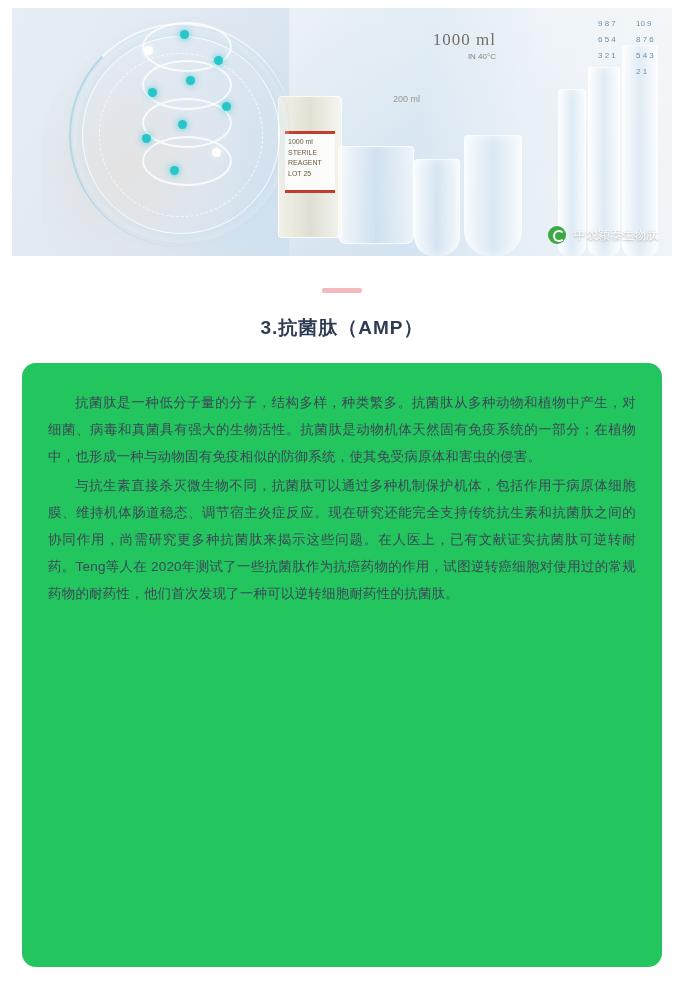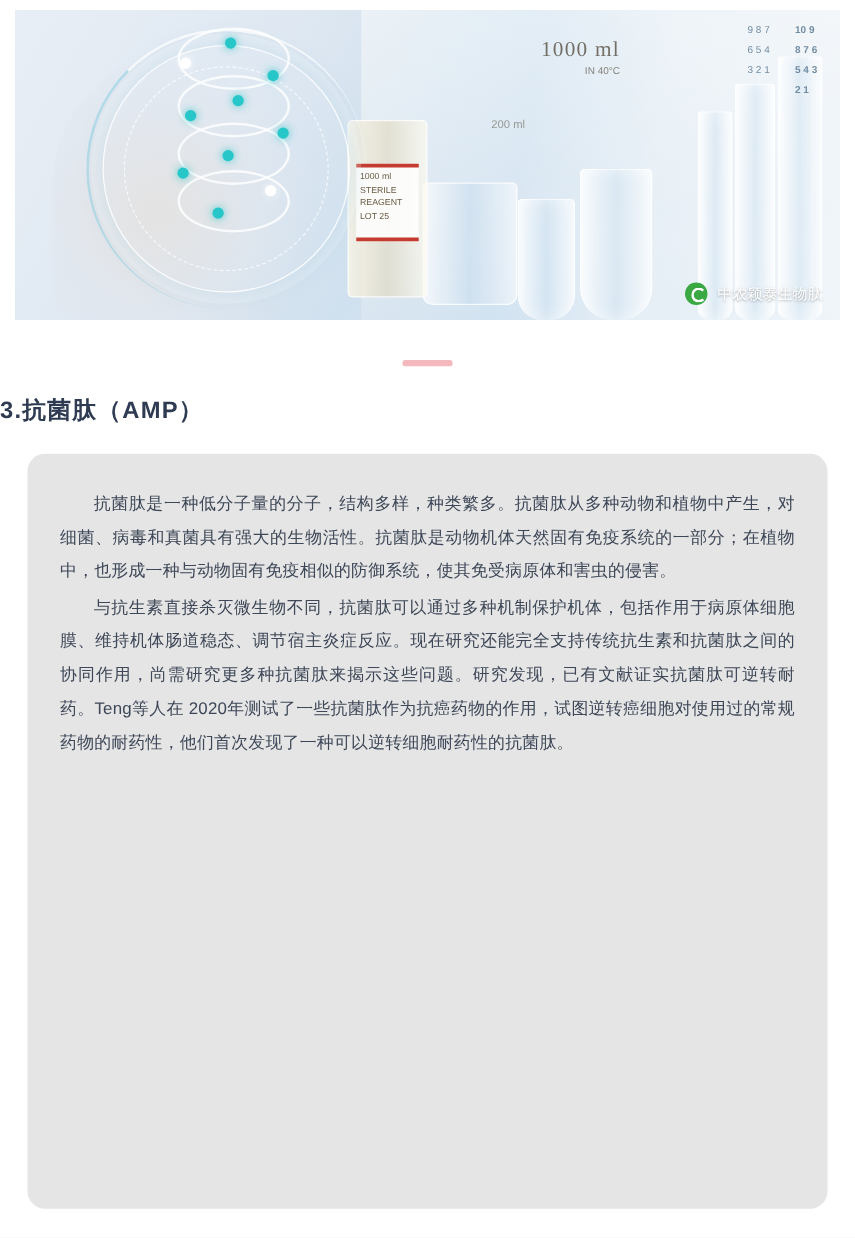--- a/index.html
+++ b/index.html
@@ -90,21 +90,21 @@
   }
   .tick-scale {
     position: absolute;
     top: 8px;
     width: 18px;
     font-size: 8px;
     color: #5d7a93;
     line-height: 16px;
     opacity: 0.85;
   }
-  .scale-a { right: 18px; font-weight: bold; }
+  .scale-a { right: 18px; }
   .scale-b { right: 56px; }
   .big-num {
     position: absolute;
     top: 22px;
     right: 176px;
     font-size: 17px;
     letter-spacing: 1px;
     color: #4d4436;
     opacity: 0.75;
     font-family: "Liberation Serif", serif;
@@ -208,40 +208,41 @@
     left: 5px; top: 4px;
     width: 8px; height: 8px;
     border-radius: 50%;
     border: 2px solid #ffffff;
     border-right-color: transparent;
   }
 
   
   .title-wrap {
     margin-top: 32px;
+    text-align: center;
   }
   .title-rule {
     width: 40px;
     height: 5px;
     background: #f3b9bd;
     margin: 0 auto 22px auto;
     border-radius: 2px;
   }
   .doc-title {
     font-size: 19px;
     font-weight: bold;
     color: #2f3b52;
     letter-spacing: 1px;
     margin: 0;
   }
 
   
   .card {
     margin: 22px 22px 0 22px;
-    background: #e5e5e5;
+    background: #22c55e;
     border-radius: 14px;
     padding: 26px 26px 30px 26px;
     box-sizing: border-box;
     min-height: 604px;
   }
   .card p {
     margin: 0;
     color: #3d4757;
     font-size: 13.5px;
     line-height: 2.0;
@@ -305,16 +306,16 @@
     </div>
   </div>
 
   <div class="title-wrap">
     <div class="title-rule"></div>
     <h1 class="doc-title">3.抗菌肽（AMP）</h1>
   </div>
 
   <div class="card">
     <p>抗菌肽是一种低分子量的分子，结构多样，种类繁多。抗菌肽从多种动物和植物中产生，对细菌、病毒和真菌具有强大的生物活性。抗菌肽是动物机体天然固有免疫系统的一部分；在植物中，也形成一种与动物固有免疫相似的防御系统，使其免受病原体和害虫的侵害。</p>
-    <p>与抗生素直接杀灭微生物不同，抗菌肽可以通过多种机制保护机体，包括作用于病原体细胞膜、维持机体肠道稳态、调节宿主炎症反应。现在研究还能完全支持传统抗生素和抗菌肽之间的协同作用，尚需研究更多种抗菌肽来揭示这些问题。研究发现，已有文献证实抗菌肽可逆转耐药。Teng等人在 2020年测试了一些抗菌肽作为抗癌药物的作用，试图逆转癌细胞对使用过的常规药物的耐药性，他们首次发现了一种可以逆转细胞耐药性的抗菌肽。</p>
+    <p>与抗生素直接杀灭微生物不同，抗菌肽可以通过多种机制保护机体，包括作用于病原体细胞膜、维持机体肠道稳态、调节宿主炎症反应。现在研究还能完全支持传统抗生素和抗菌肽之间的协同作用，尚需研究更多种抗菌肽来揭示这些问题。在人医上，已有文献证实抗菌肽可逆转耐药。Teng等人在 2020年测试了一些抗菌肽作为抗癌药物的作用，试图逆转癌细胞对使用过的常规药物的耐药性，他们首次发现了一种可以逆转细胞耐药性的抗菌肽。</p>
   </div>
 
 </div>
 
 </body></html>

